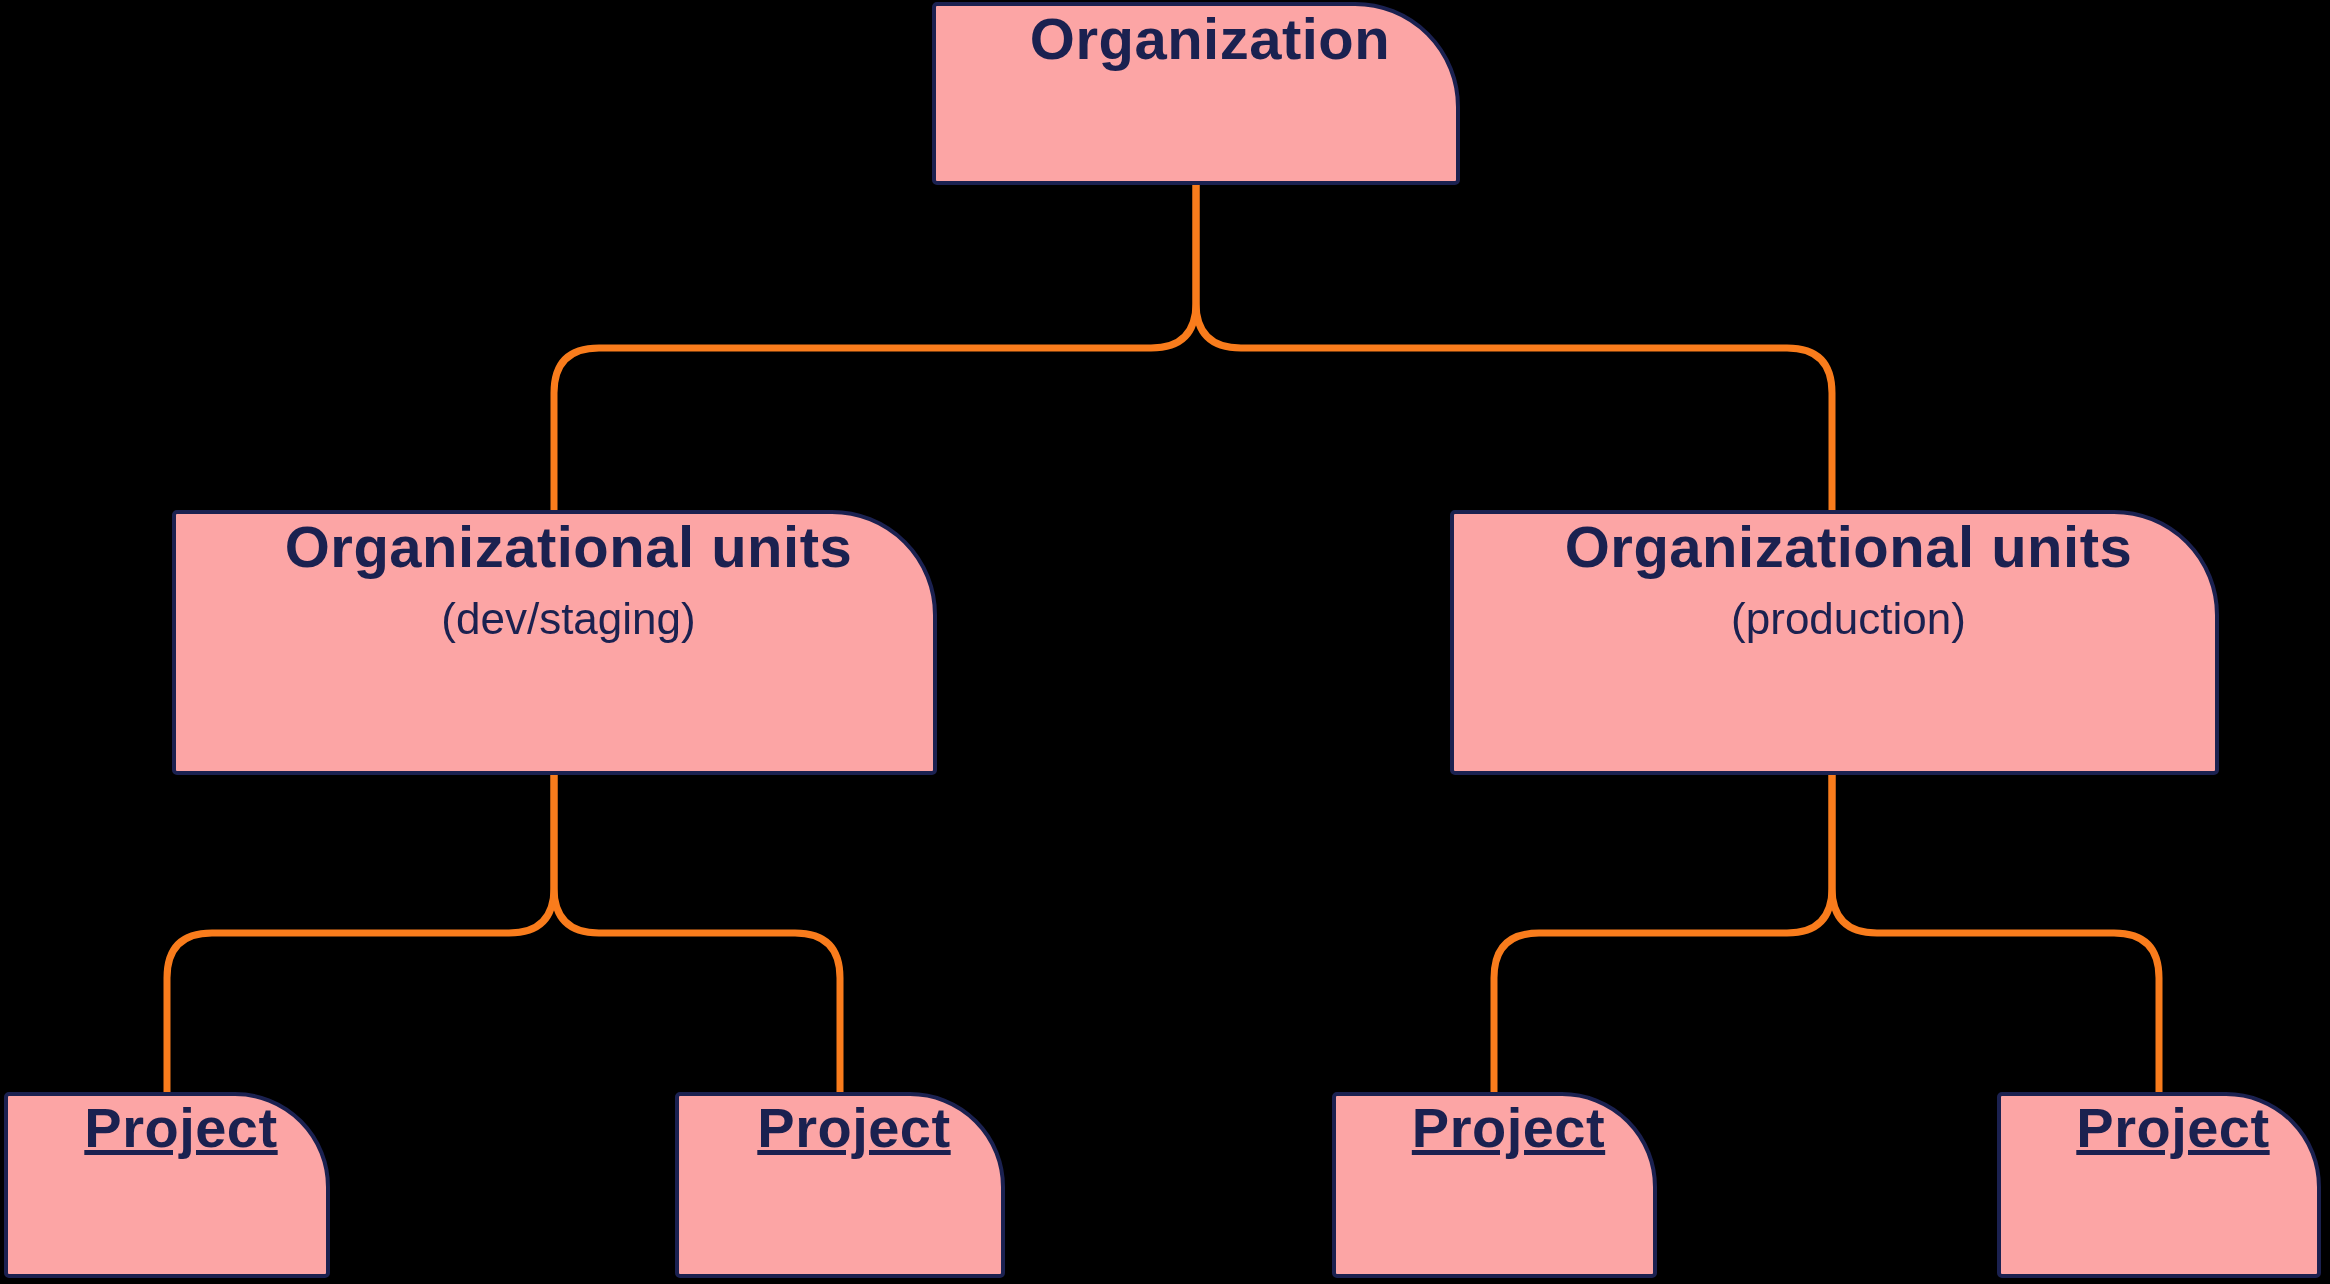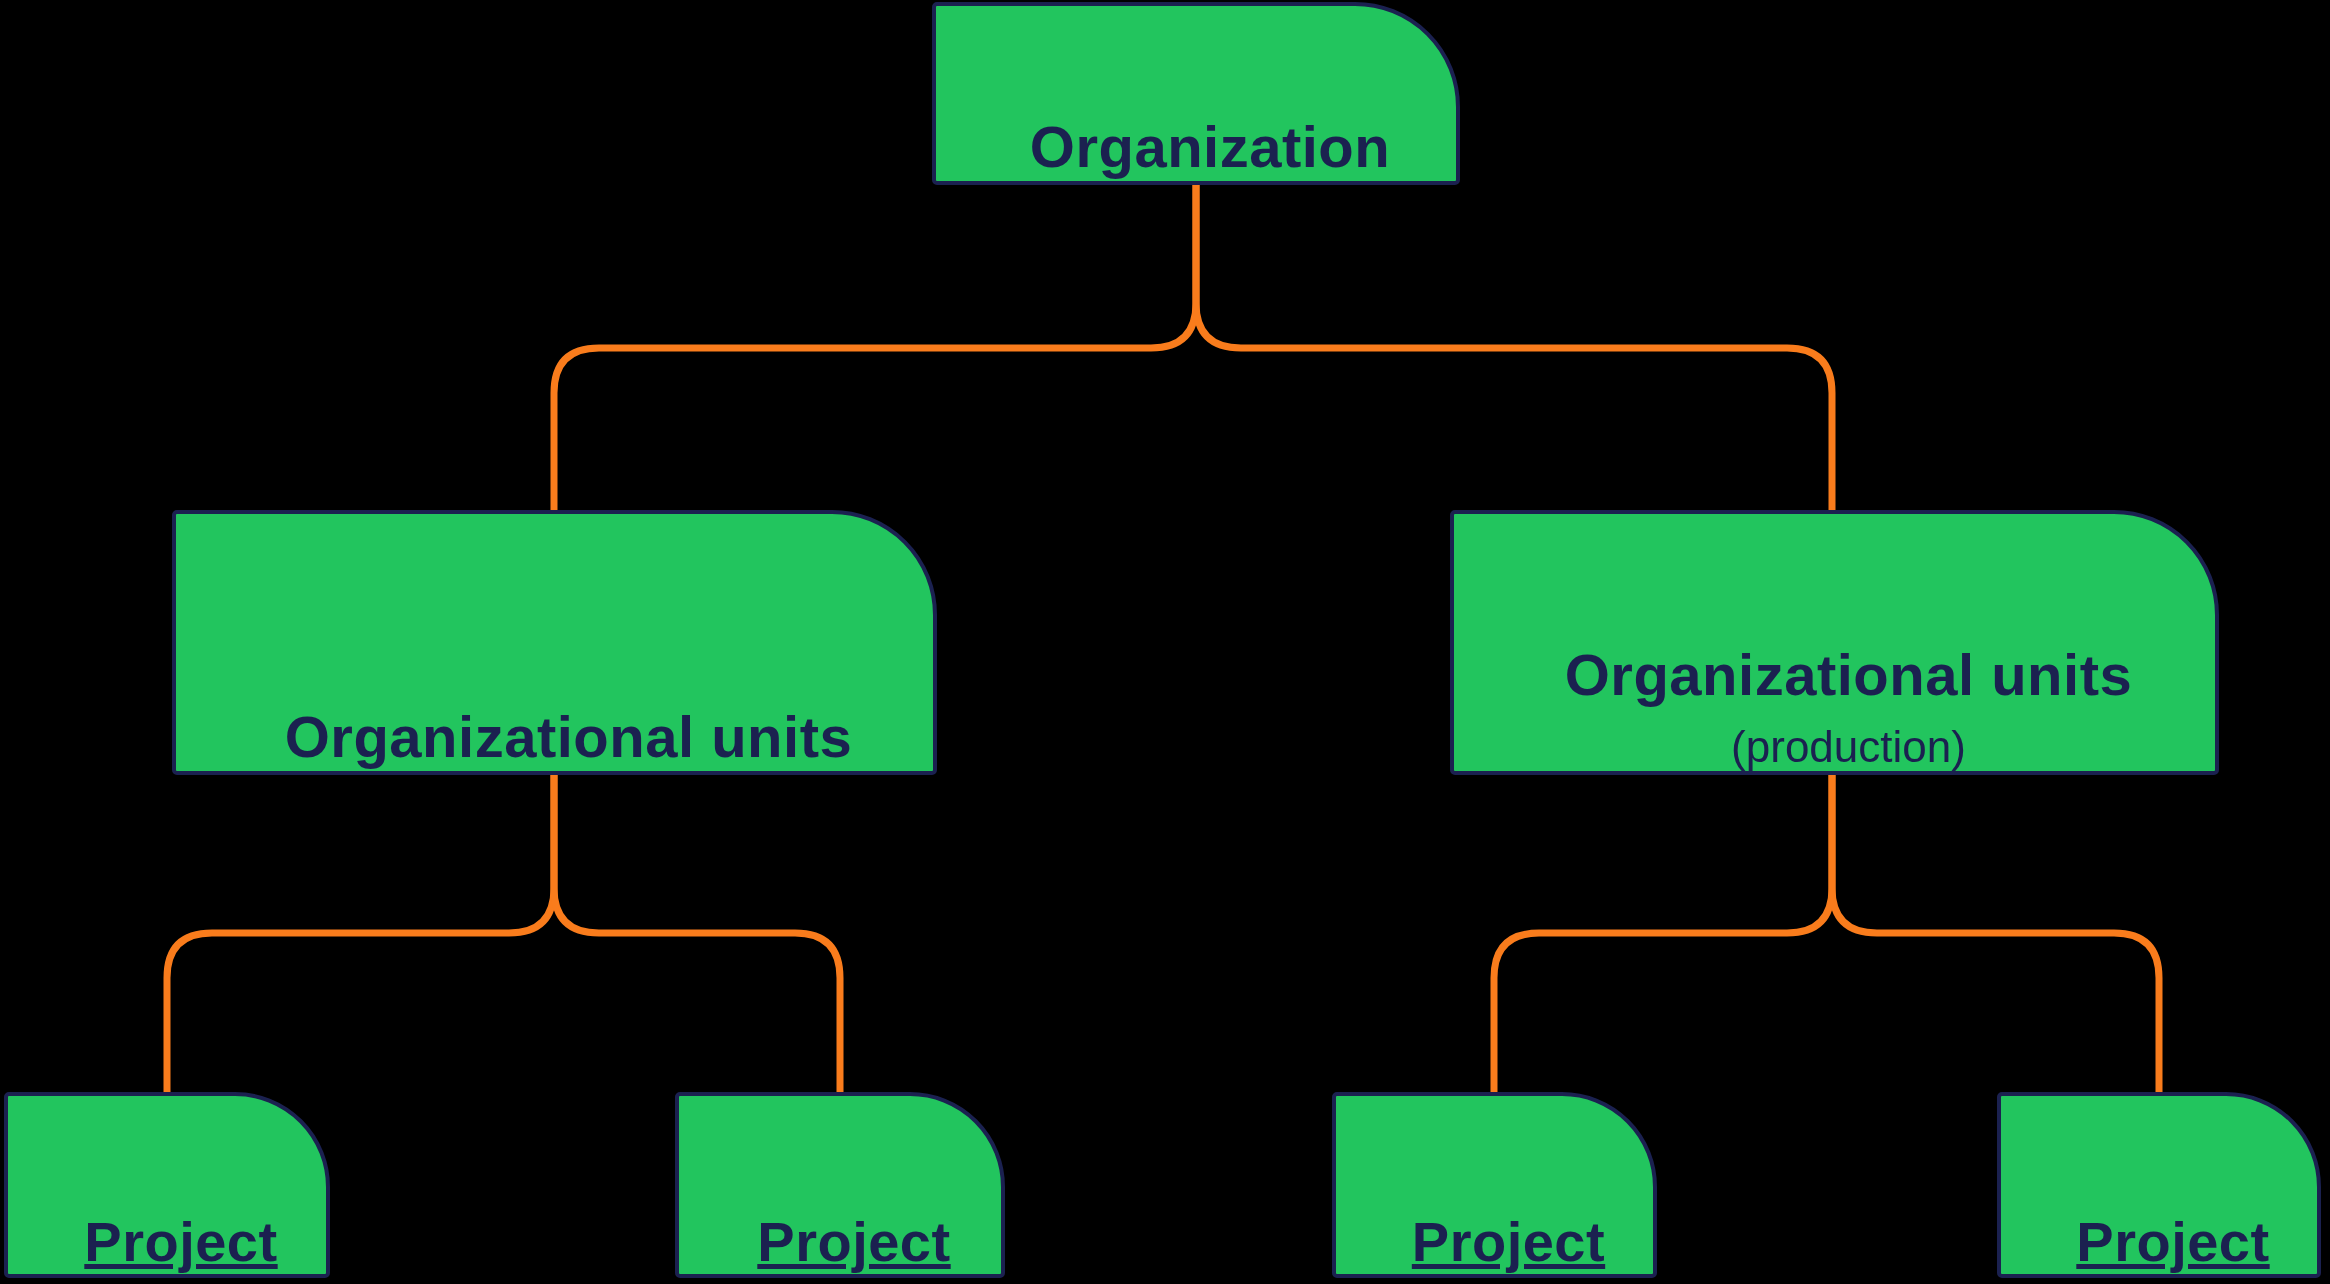--- a/index.html
+++ b/index.html
@@ -18,27 +18,27 @@
   }
   #connectors path {
     fill: none;
     stroke: #F97C1C;
     stroke-width: 7;
     stroke-linecap: round;
   }
   .node {
     position: absolute;
     box-sizing: border-box;
-    background: #22c55e;
+    background: #fca5a5;
     border: 4px solid #1B2150;
     border-radius: 5px 105px 5px 5px;
     display: flex;
     flex-direction: column;
     align-items: center;
-    justify-content: flex-end;
+    justify-content: flex-start;
     color: #1B2150;
     text-align: center;
     padding-left: 28px;
   }
   .node .title {
     font-weight: 700;
     font-size: 58px;
     line-height: 1.15;
     letter-spacing: 0.5px;
   }
@@ -80,20 +80,21 @@
 
     <path d="M1832 775 V888 Q1832 933 1877 933 H2114 Q2159 933 2159 978 V1092"></path>
   </svg>
 
   <div id="node-org" class="node">
     <span class="title">Organization</span>
   </div>
 
   <div id="node-ou-dev" class="node">
     <span class="title">Organizational units</span>
+    <span class="subtitle">(dev/staging)</span>
   </div>
 
   <div id="node-ou-prod" class="node">
     <span class="title">Organizational units</span>
     <span class="subtitle">(production)</span>
   </div>
 
   <div id="node-proj-1" class="node project-node">
     <span class="title">Project</span>
   </div>

